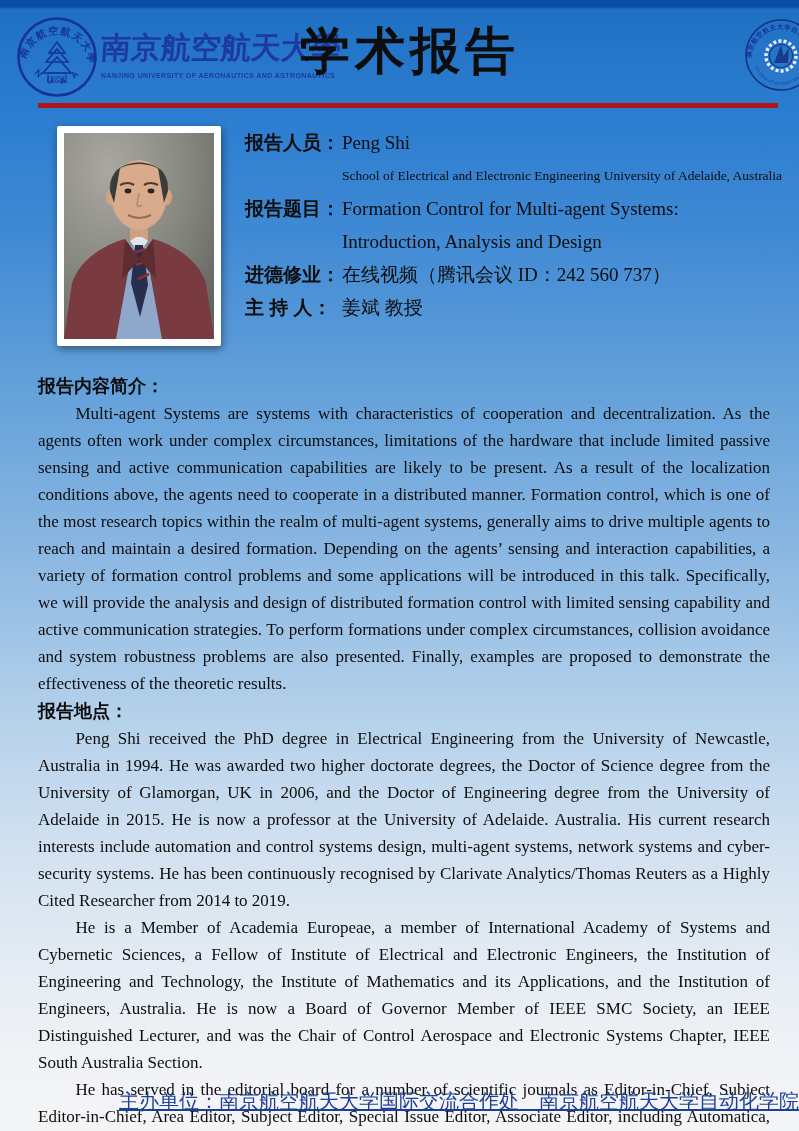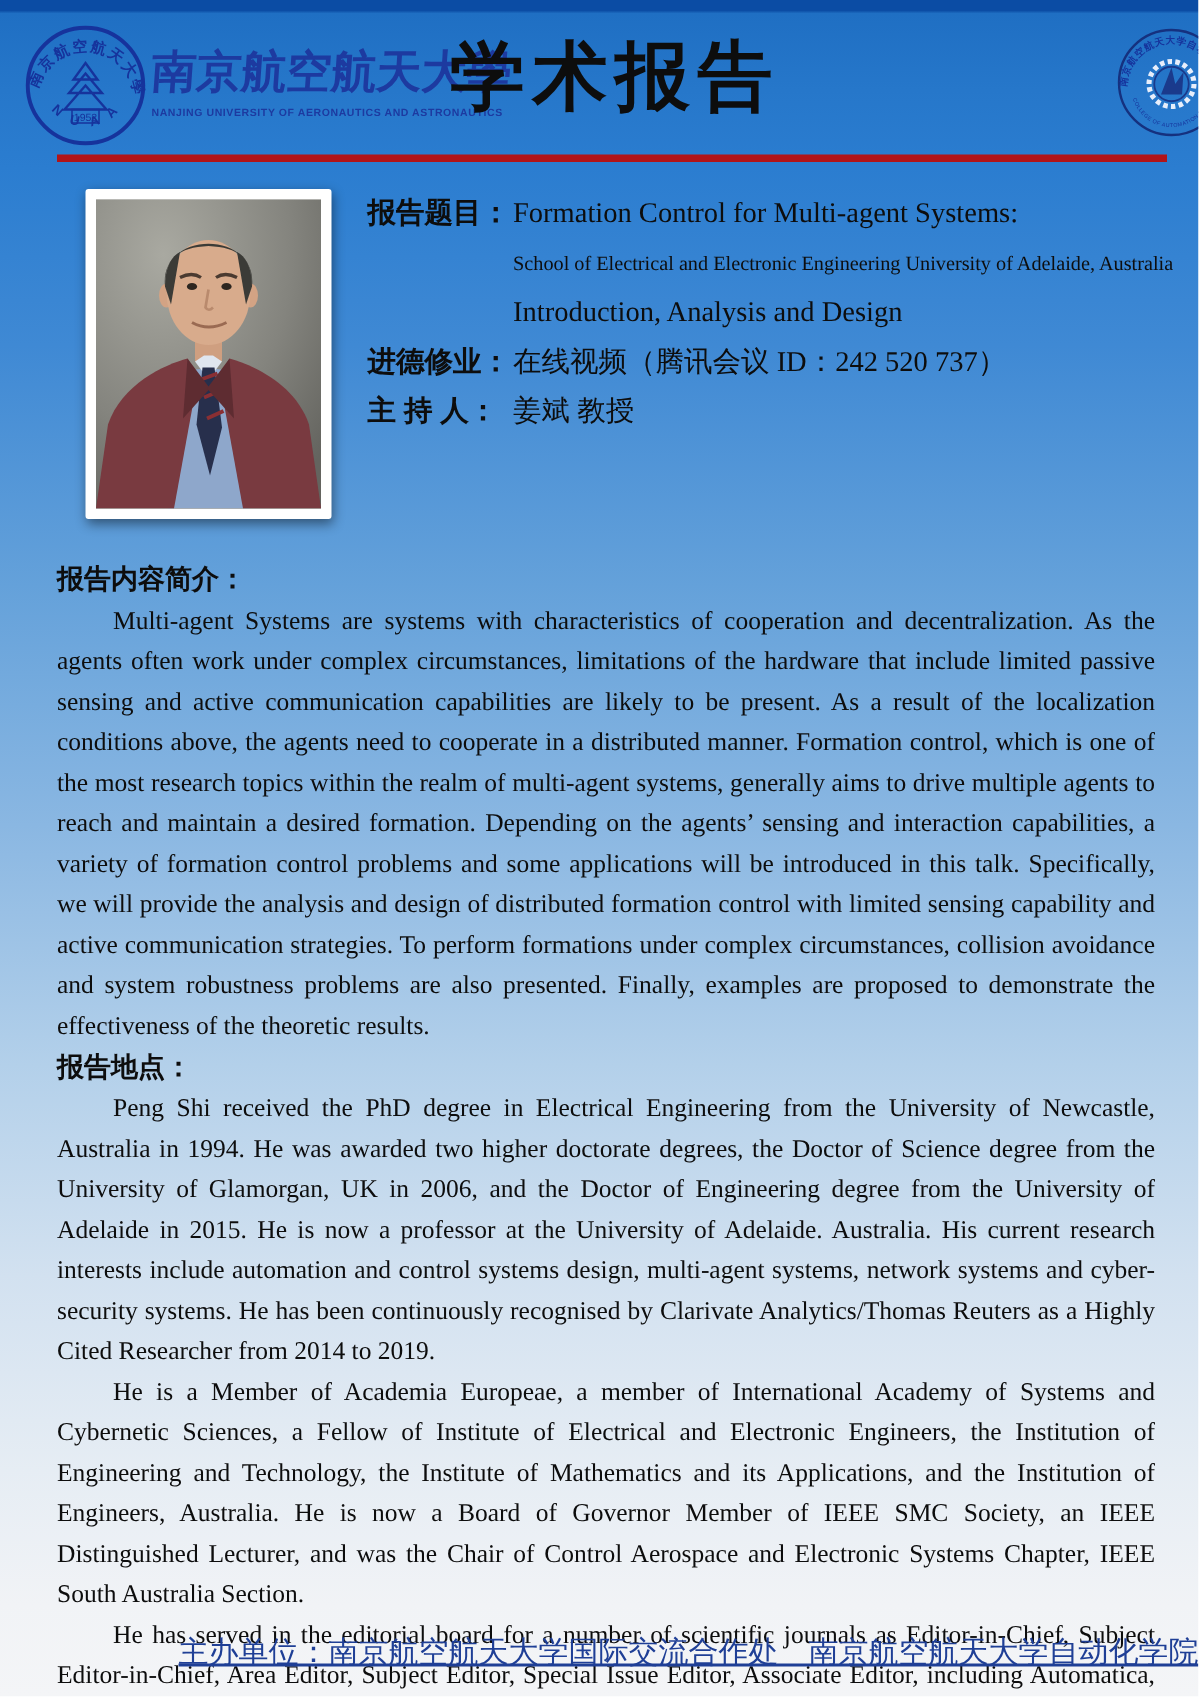--- a/index.html
+++ b/index.html
@@ -127,34 +127,38 @@
       <path d="M80,52 Q86,48 94,52" stroke="#4a3a30" stroke-width="2.2" fill="none"></path>
       <ellipse cx="64" cy="58" rx="3.4" ry="2.4" fill="#2d2620"></ellipse>
       <ellipse cx="87" cy="58" rx="3.4" ry="2.4" fill="#2d2620"></ellipse>
       <path d="M75,60 L73,72 Q75,75 78,72" stroke="#b98a6d" stroke-width="1.8" fill="none"></path>
       <path d="M64,82 Q75,88 87,82" stroke="#9a6a52" stroke-width="2" fill="none"></path>
     </svg>
   </div>
 
   <div class="info">
     <div class="info-row">
-      <span class="info-label">报告题目：</span>
-      <span class="info-value">Formation Control for Multi-agent Systems:</span>
+      <span class="info-label">报告人员：</span>
+      <span class="info-value">Peng Shi</span>
     </div>
     <div class="info-row small">
       <span class="info-label"></span>
       <span class="info-value">School of Electrical and Electronic Engineering University of Adelaide, Australia</span>
+    </div>
+    <div class="info-row">
+      <span class="info-label">报告题目：</span>
+      <span class="info-value">Formation Control for Multi-agent Systems:</span>
     </div>
     <div class="info-row">
       <span class="info-label"></span>
       <span class="info-value">Introduction, Analysis and Design</span>
     </div>
     <div class="info-row">
       <span class="info-label">进德修业：</span>
-      <span class="info-value">在线视频（腾讯会议 ID：242 520 737）</span>
+      <span class="info-value">在线视频（腾讯会议 ID：242 560 737）</span>
     </div>
     <div class="info-row">
       <span class="info-label">主 持 人：</span>
       <span class="info-value">姜斌 教授</span>
     </div>
   </div>
 
   <div class="content">
     <div class="sec-heading">报告内容简介：</div>
     <p>Multi-agent Systems are systems with characteristics of cooperation and decentralization. As the agents often work under complex circumstances, limitations of the hardware that include limited passive sensing and active communication capabilities are likely to be present. As a result of the localization conditions above, the agents need to cooperate in a distributed manner. Formation control, which is one of the most research topics within the realm of multi-agent systems, generally aims to drive multiple agents to reach and maintain a desired formation. Depending on the agents’ sensing and interaction capabilities, a variety of formation control problems and some applications will be introduced in this talk. Specifically, we will provide the analysis and design of distributed formation control with limited sensing capability and active communication strategies. To perform formations under complex circumstances, collision avoidance and system robustness problems are also presented. Finally, examples are proposed to demonstrate the effectiveness of the theoretic results.</p>

